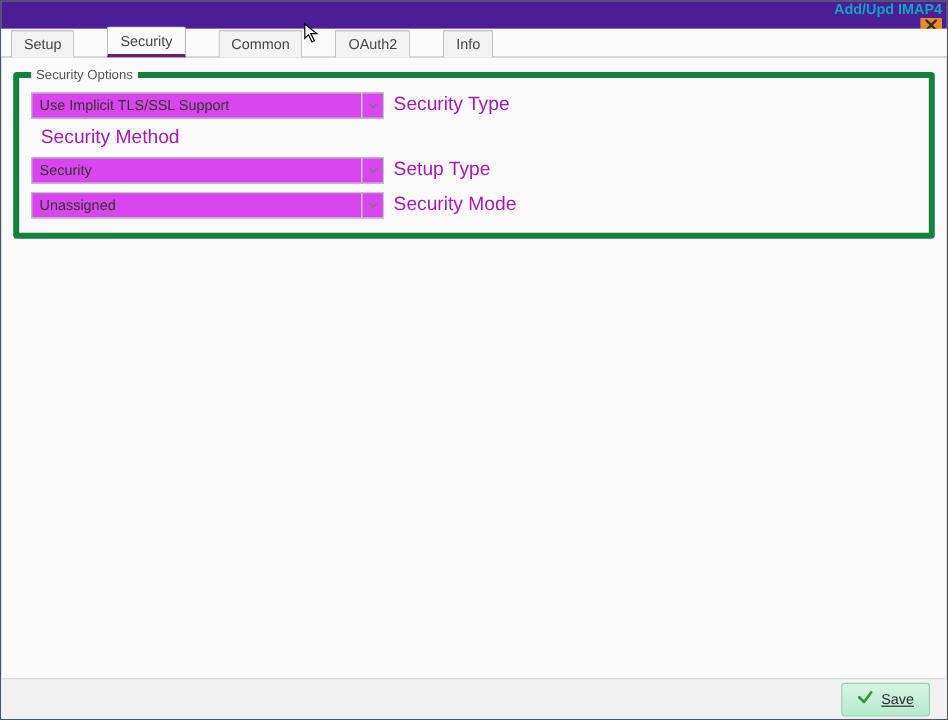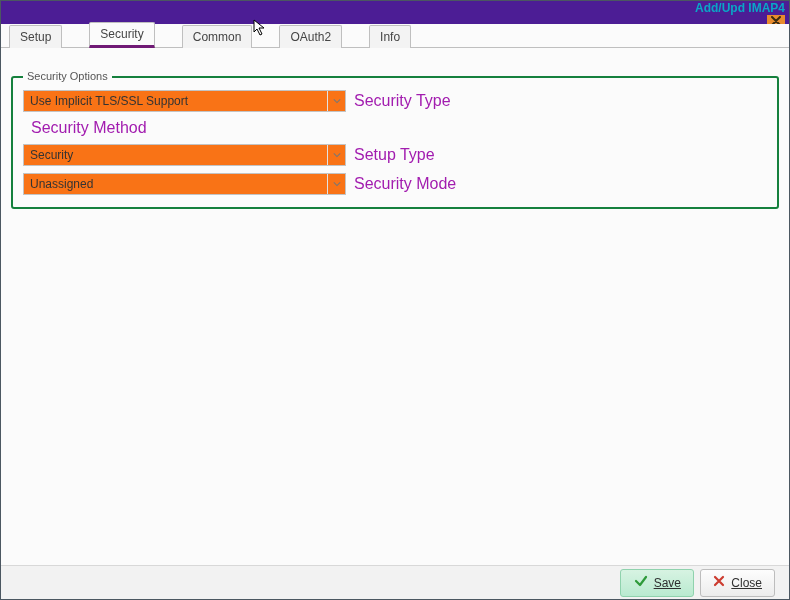--- a/index.html
+++ b/index.html
@@ -8,24 +8,24 @@
   .window { width:790px; height:600px; border:1px solid #4b5761; background:#fbfbfb; display:flex; flex-direction:column; position:relative; }
   .titlebar { height:23px; background:#4c1d95; display:flex; align-items:flex-end; padding:0 4px 0 8px;flex-direction:column; }
   .titlebar-title { color:#0aa6c6; font-weight:bold; font-size:12px; flex:1; }
   .close-btn { width:18px; height:16px; background:#e88b2d; display:flex; align-items:center; justify-content:center; cursor:pointer; }
   .close-btn svg { width:10px; height:10px; }
   .tab-strip { height:24px; background:#fbfbfb; border-bottom:1px solid #bfbfbf; display:flex; align-items:flex-end; padding-left:8px;gap:28px; }
   .tab { padding:4px 10px 4px 10px; border:1px solid #bfbfbf; border-bottom:none; background:#f3f3f3; margin-right:0px; border-radius:2px 2px 0 0; cursor:pointer; color:#454545; position:relative; top:1px; }
   .tab + .tab { margin-left:-1px; }
   .tab.active { background:#fbfbfb; border-bottom:3px solid #701a75; }
   .content { flex:1; padding:6px 10px 6px 10px; overflow:auto; }
-  .groupbox { border:2px solid #15803d; border-radius:3px; padding:12px 10px 10px 10px; position:relative; margin-top:22px; }
+  .groupbox { border:5px solid #15803d; border-radius:3px; padding:12px 10px 10px 10px; position:relative; margin-top:6px; }
   .groupbox-legend { position:absolute; top:-8px; left:10px; background:#fbfbfb; padding:0 4px; color:#555; font-size:11px; }
   .form-row { display:flex; align-items:center; margin-bottom:7px; }
-  .select { width:323px; height:22px; border:1px solid #c3c3c3; background:#f97316; display:flex; align-items:center; padding:0 0 0 6px; cursor:pointer; position:relative; }
+  .select { width:294px; height:22px; border:1px solid #c3c3c3; background:#d946ef; display:flex; align-items:center; padding:0 0 0 6px; cursor:pointer; position:relative; }
   .select-text { flex:1; color:#333; font-size:12px; overflow:hidden; text-overflow:ellipsis; white-space:nowrap; }
   .select-arrow { width:18px; height:100%; display:flex; align-items:center; justify-content:center; border-left:1px solid #e2e2e2; }
   .select-arrow svg { width:8px; height:8px; }
   .field-label { margin-left:8px; color:#a21caf; font-size:16px; }
   .footer { height:34px; border-top:1px solid #d8d8d8; background:#f2f2f2; display:flex; align-items:center; justify-content:flex-end; padding:0 14px; gap:6px; }
   .btn { height:28px; min-width:74px; border:1px solid #bdbdbd; border-radius:3px; background:linear-gradient(#fdfdfd,#ececec); display:flex; align-items:center; justify-content:center; gap:6px; padding:0 12px; cursor:pointer; color:#2f2f2f; }
   .btn.primary { background:linear-gradient(#d7f3e2,#b9ead0); border-color:#8fd2ad; }
   .btn .lbl { text-decoration: none; }
   .btn .ul { text-decoration: underline; }
   .icon-check svg { width:14px; height:14px; }
@@ -105,28 +105,20 @@
 
   <div class="footer">
     <div class="btn primary">
       <span class="icon-check">
         <svg viewBox="0 0 14 14">
             <path d="M2 7 L6 11 L12 3" stroke="#2e9a3a" stroke-width="2.2" fill="none" stroke-linecap="round" stroke-linejoin="round"></path>
           </svg>
       </span>
       <span class="lbl"><span class="ul">Save</span></span>
     </div>
-    <div class="btn">
-      <span class="icon-x">
-        <svg viewBox="0 0 12 12">
-            <path d="M2 2 L10 10 M10 2 L2 10" stroke="#cc3b2f" stroke-width="2.2" fill="none" stroke-linecap="round"></path>
-          </svg>
-      </span>
-      <span class="lbl"><span class="ul">Close</span></span>
-    </div>
   </div>
 
   <div class="cursor">
     <svg viewBox="0 0 18 18">
         <path d="M2 1 L2 13 L5 10 L8 16 L10 15 L7 9 L12 9 Z" fill="#ffffff" stroke="#000000" stroke-width="1"></path>
       </svg>
   </div>
 
 </div>
 

